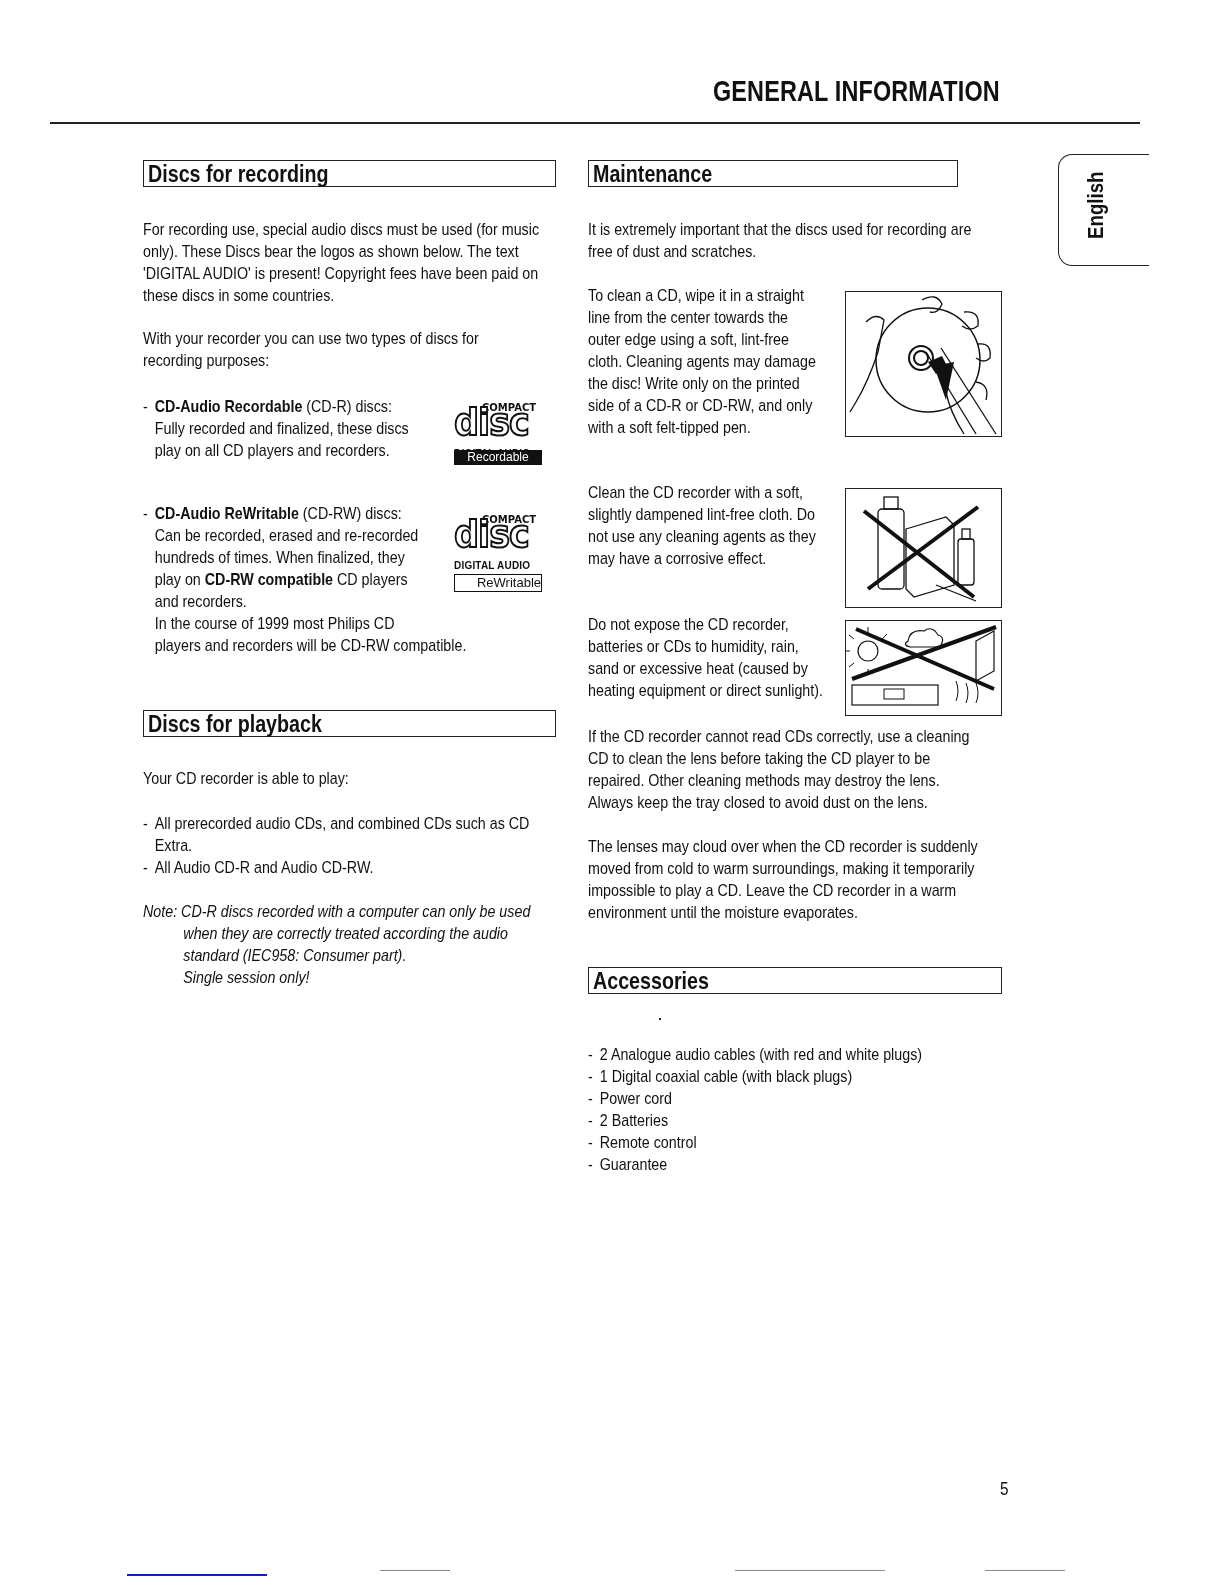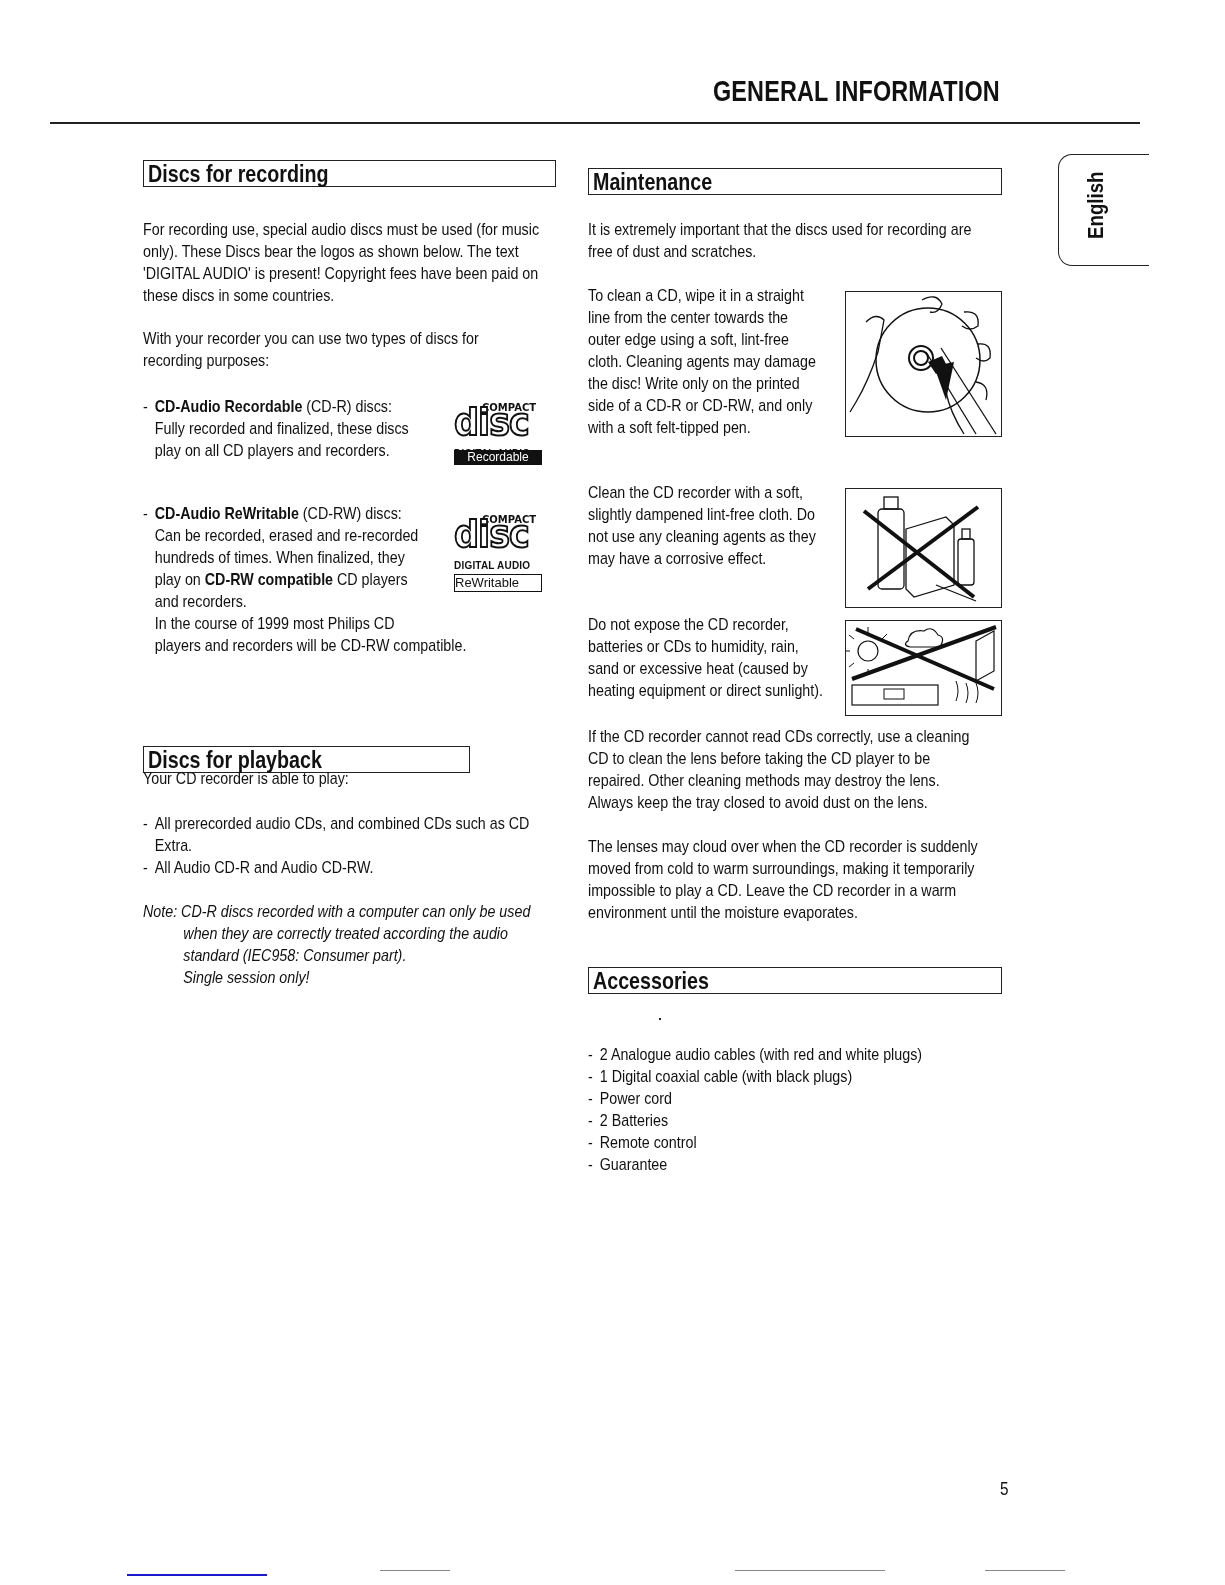--- a/index.html
+++ b/index.html
@@ -37,21 +37,21 @@
   .tab-english span {
     position: absolute; left: 24px; top: 84px; font-size: 22px; font-weight: bold;
     transform: rotate(-90deg) scaleX(0.85); transform-origin: 0 0; white-space: nowrap;
   }
   .logo { position: absolute; width: 92px; }
   .logo .compact { position: absolute; left: 28px; top: 4px; font-size: 10px; font-weight: bold; font-family: "DejaVu Sans", sans-serif; }
   .logo .disc { position: absolute; left: 0; top: 4px; font-size: 38px; font-weight: bold; letter-spacing: -1px;
     color: #fff; -webkit-text-stroke: 2px #111; font-family: "DejaVu Sans", sans-serif; line-height: 40px; transform: scaleX(0.92); transform-origin: 0 0;}
   .logo .da { position: absolute; left: 0; top: 50px; font-size: 10px; font-weight: bold; font-family: Liberation Sans, sans-serif; letter-spacing: 0.2px;}
   .logo .badge-rec { position: absolute; left: 0; top: 52px; width: 88px; height: 15px; background: #111; color: #fff; font-size: 12px; text-align: center; line-height: 15px; font-family: "Liberation Sans", sans-serif;}
-  .logo .badge-rw { position: absolute; left: 0; top: 64px; width: 86px; height: 16px; border: 1.5px solid #111; color: #111; font-size: 13px; text-align: left; line-height: 16px; font-family: "Liberation Sans", sans-serif;}
+  .logo .badge-rw { position: absolute; left: 0; top: 64px; width: 86px; height: 16px; border: 1.5px solid #111; color: #111; font-size: 13px; text-align: right; line-height: 16px; font-family: "Liberation Sans", sans-serif;}
   .illus { position: absolute; border: 1.5px solid #222; box-sizing: border-box; background: #fff; }
   .page-number { position: absolute; left: 1000px; top: 1479px; font-size: 18px; transform: scaleX(0.85); transform-origin: 0 0; }
   .blue-line { position: absolute; left: 127px; top: 1574px; width: 140px; height: 2px; background: #1a1acc; }
   .bottom-speck { position: absolute; top: 1570px; height: 1px; background: #888; }
 </style>
 </head>
 <body>
 
 <div class="page-title">GENERAL INFORMATION</div>
 <div class="top-rule"></div>
@@ -97,40 +97,40 @@
   <div class="indent">In the course of 1999 most Philips CD</div>
   <div class="indent">players and recorders will be CD-RW compatible.</div>
 </div>
 <div class="logo" style="left:454px; top:510px;">
   <div class="compact">COMPACT</div>
   <div class="disc">disc</div>
   <div class="da">DIGITAL AUDIO</div>
   <div class="badge-rw">ReWritable</div>
 </div>
 
-<div class="section-header" style="left:143px; top:746px; width:327px;">
+<div class="section-header" style="left:143px; top:710px; width:413px;">
   <span>Discs for playback</span>
 </div>
 
 <div class="txt" style="left:143px; top:768px;">Your CD recorder is able to play:</div>
 
 <div class="txt" style="left:143px; top:813px;">
   <div><span class="bullet-dash">-</span><span>All prerecorded audio CDs, and combined CDs such as CD</span></div>
   <div class="indent">Extra.</div>
   <div><span class="bullet-dash">-</span><span>All Audio CD-R and Audio CD-RW.</span></div>
 </div>
 
 <div class="txt note" style="left:143px; top:901px;">
   <div><span>Note:</span> <span>CD-R discs recorded with a computer can only be used</span></div>
   <div style="padding-left:48px;">when they are correctly treated according the audio</div>
   <div style="padding-left:48px;">standard (IEC958: Consumer part).</div>
   <div style="padding-left:48px;">Single session only!</div>
 </div>
 
-<div class="section-header" style="left:588px; top:168px; width:414px;">
+<div class="section-header" style="left:588px; top:160px; width:370px;">
   <span>Maintenance</span>
 </div>
 
 <div class="txt" style="left:588px; top:219px;">
   <div>It is extremely important that the discs used for recording are</div>
   <div>free of dust and scratches.</div>
 </div>
 
 <div class="txt" style="left:588px; top:285px;">
   <div>To clean a CD, wipe it in a straight</div>

